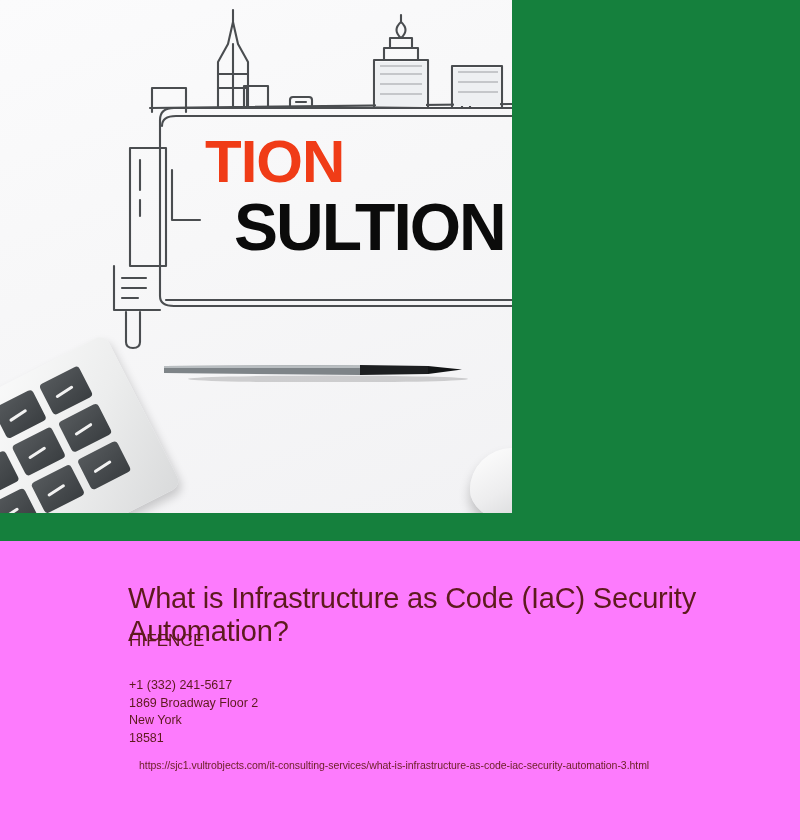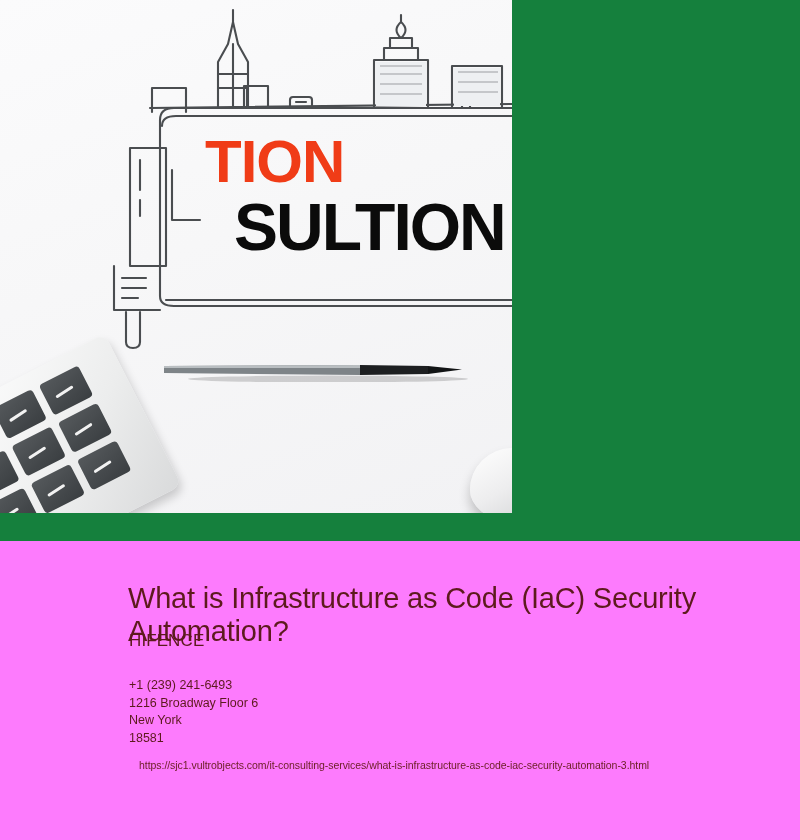--- a/index.html
+++ b/index.html
@@ -268,21 +268,21 @@
   </div>
 </div>
 
 <div id="info-panel">
 
   <h1 id="page-title">What is Infrastructure as Code (IaC) Security Automation?</h1>
 
   <div id="brand-name">HIFENCE</div>
 
   <div id="contact-block">
-    <div class="contact-line">+1 (239) 241-6493</div>
-    <div class="contact-line">1216 Broadway Floor 6</div>
+    <div class="contact-line">+1 (332) 241-5617</div>
+    <div class="contact-line">1869 Broadway Floor 2</div>
     <div class="contact-line">New York</div>
     <div class="contact-line">18581</div>
   </div>
 
   <div id="source-url">https://sjc1.vultrobjects.com/it-consulting-services/what-is-infrastructure-as-code-iac-security-automation-3.html</div>
 
 </div>
 
 </body></html>

